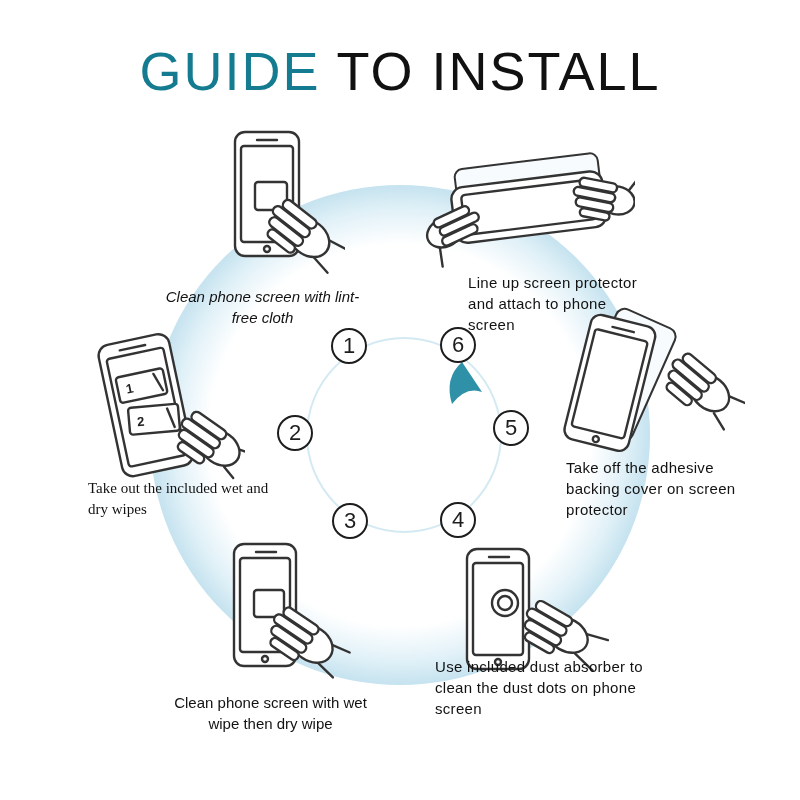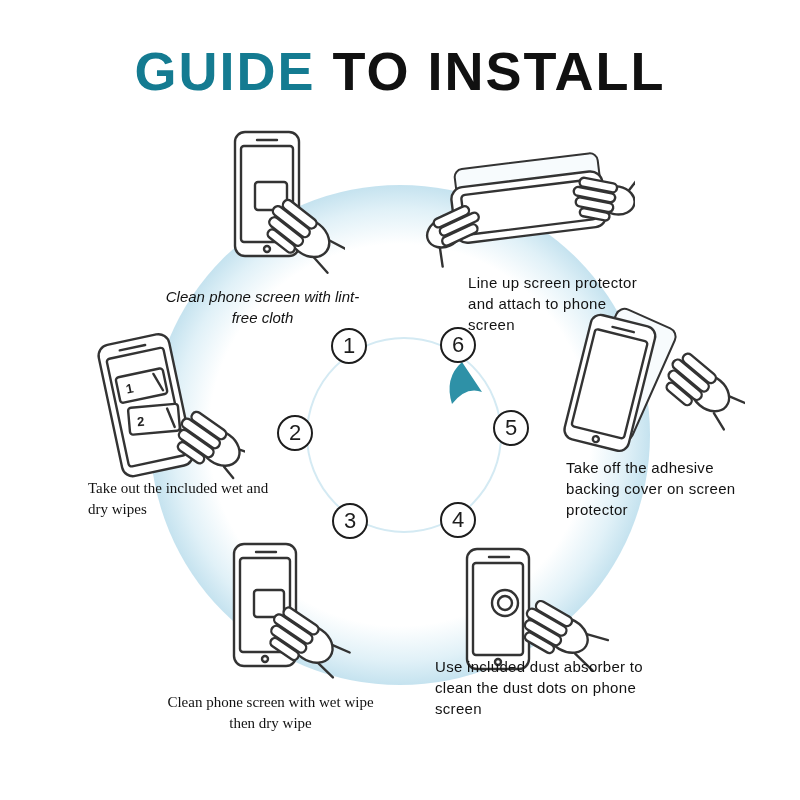--- a/index.html
+++ b/index.html
@@ -1,21 +1,21 @@
 <!DOCTYPE html>
 <html><head>
 <meta charset="utf-8">
 <style>
   html,body{margin:0;padding:0;background:#ffffff;}
   body{width:800px;height:800px;position:relative;overflow:hidden;
        font-family:"Liberation Sans", sans-serif;color:#141414;}
   .stage{position:absolute;inset:0;width:800px;height:800px;}
 
   .title{position:absolute;top:40px;left:0;width:800px;text-align:center;
-         font-size:54px;font-weight:700;letter-spacing:2px;color:#111;}
+         font-size:54px;font-weight:400;letter-spacing:2px;color:#111;}
   .title .accent{color:#147b91;}
 
   .big-ring{position:absolute;left:150px;top:185px;width:500px;height:500px;border-radius:50%;
     background:radial-gradient(circle,
       rgba(255,255,255,0) 54%,
       rgba(214,236,245,0.75) 64%,
       rgba(176,216,233,0.8) 72%,
       rgba(235,247,251,0.4) 80%,
       rgba(255,255,255,0) 88%);}
   .inner-ring{position:absolute;left:306px;top:337px;width:192px;height:192px;
@@ -24,21 +24,21 @@
   .badge{position:absolute;width:36px;height:36px;box-sizing:border-box;
     border:2px solid #1d1d1d;border-radius:50%;background:#fff;
     display:flex;align-items:center;justify-content:center;
     font-size:22px;color:#1d1d1d;}
   .b1{left:331px;top:328px;} .b2{left:277px;top:415px;} .b3{left:332px;top:503px;}
   .b4{left:440px;top:502px;} .b5{left:493px;top:410px;} .b6{left:440px;top:327px;}
 
   .caption{position:absolute;font-size:15px;line-height:1.4;color:#121212;}
   .c1{left:155px;top:286px;width:215px;text-align:center;font-style:italic;}
   .c2{left:88px;top:478px;width:190px;text-align:left;font-family:Liberation Serif, serif;}
-  .c3{left:163px;top:692px;width:215px;text-align:center;font-family:Liberation Serif, serif;}
+  .c3{left:163px;top:692px;width:215px;text-align:center;}
   .c4{left:435px;top:656px;width:220px;text-align:left;letter-spacing:0.3px;}
   .c5{left:566px;top:457px;width:180px;text-align:left;letter-spacing:0.3px;}
   .c6{left:468px;top:272px;width:172px;text-align:left;letter-spacing:0.3px;}
 
   .illus{position:absolute;}
   .i1{left:205px;top:126px;} .i2{left:70px;top:313px;} .i3{left:212px;top:538px;}
   .i4{left:455px;top:543px;} .i5{left:560px;top:298px;} .i6{left:425px;top:123px;}
   .arrow{position:absolute;left:442px;top:358px;}
 
   .line{stroke:#333;stroke-width:2.4;fill:none;stroke-linecap:round;stroke-linejoin:round;}

